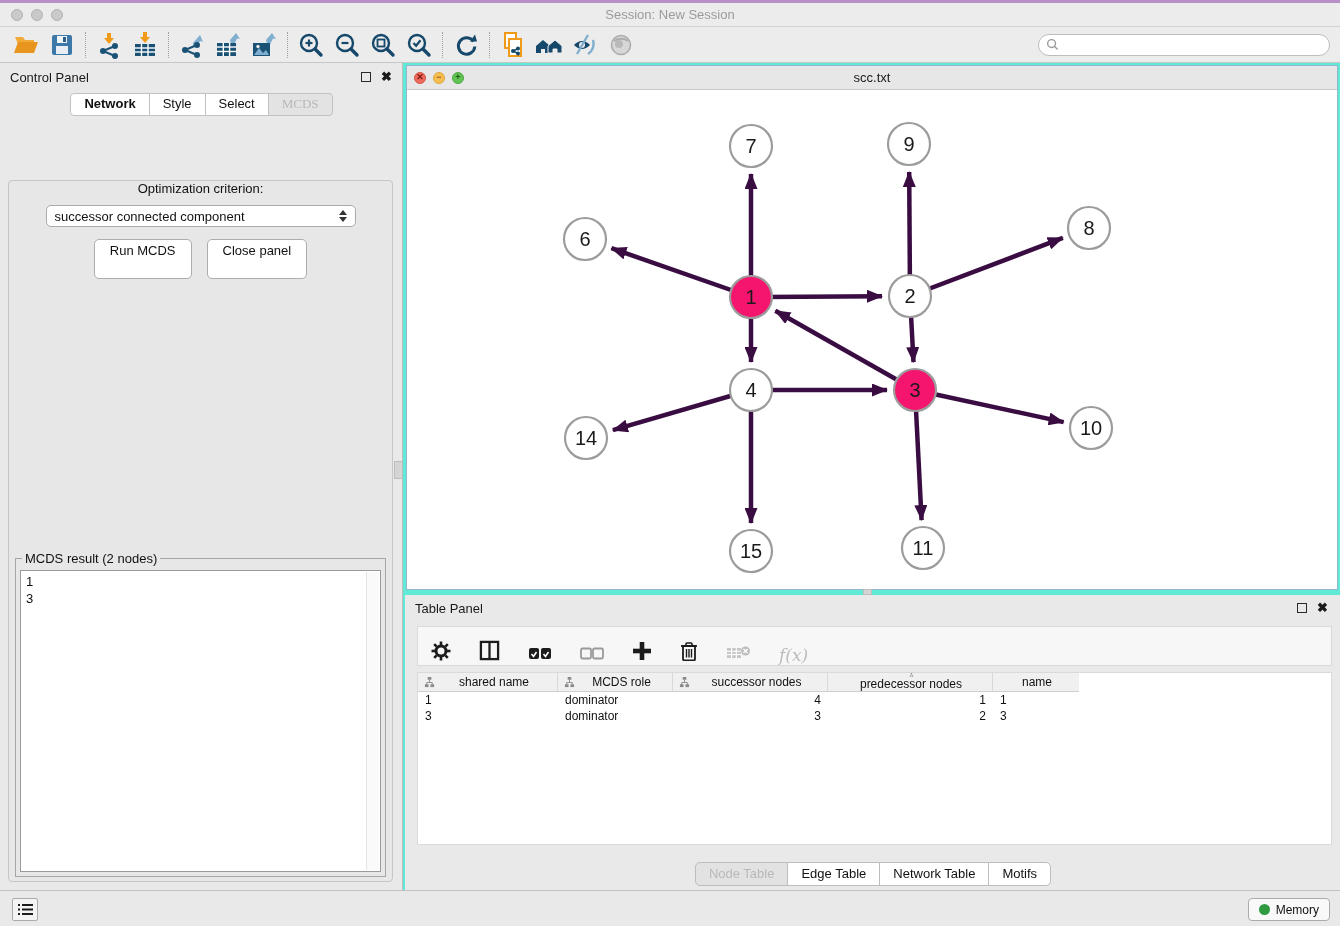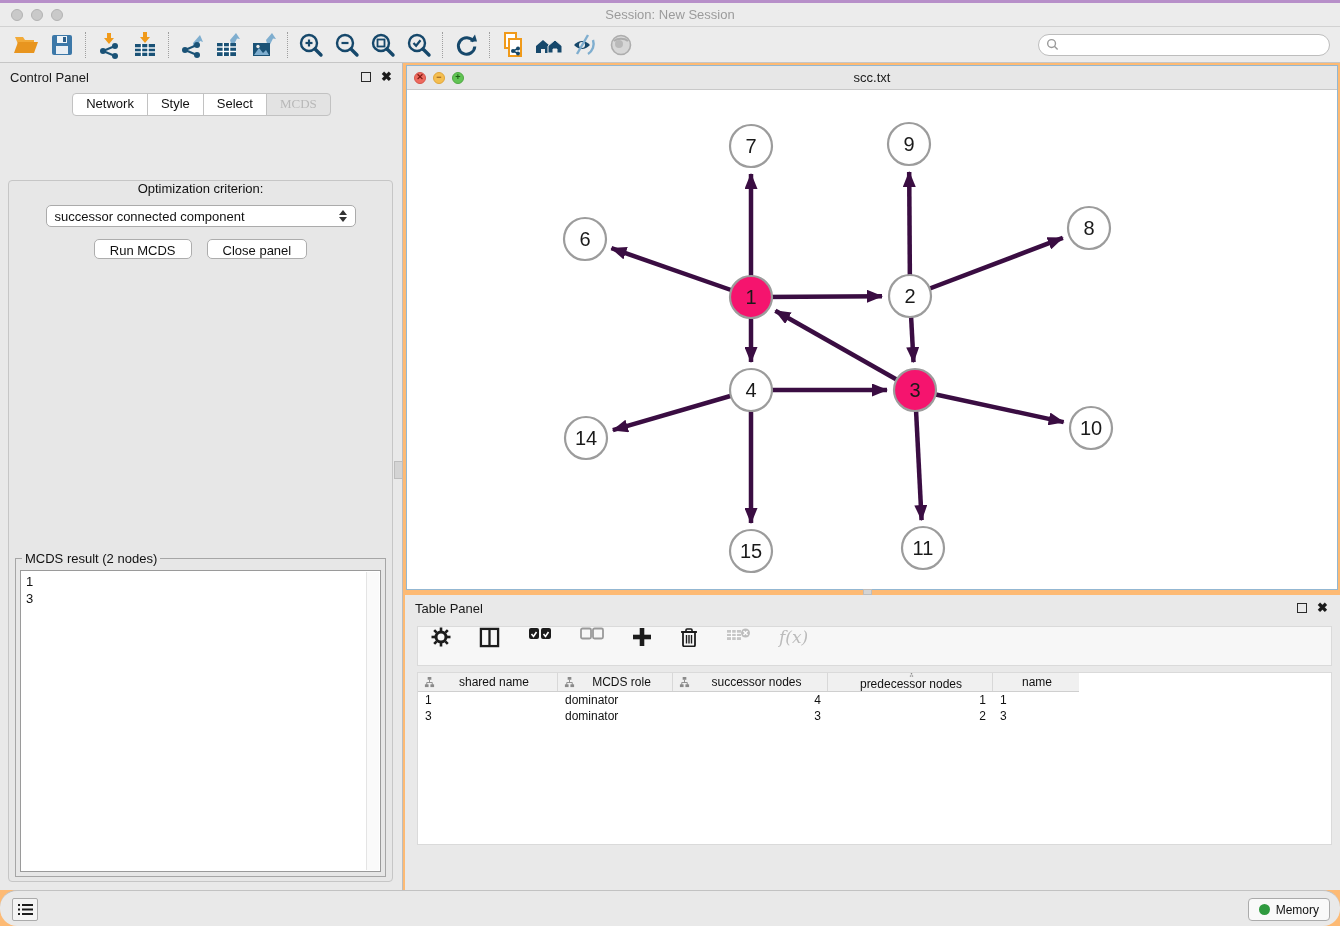--- a/index.html
+++ b/index.html
@@ -1,18 +1,18 @@
 <!DOCTYPE html>
 <html><head>
 <meta charset="utf-8">
 <style>
   * { margin:0; padding:0; box-sizing:border-box; }
   html,body { width:1340px; height:926px; }
   body { font-family:"Liberation Sans", sans-serif; background:#E9E9E9; overflow:hidden; }
-  .app { position:relative; width:1340px; height:926px; background:#fdba74; }
+  .app { position:relative; width:1340px; height:926px; background:#5eead4; }
 
   
   .mac-titlebar { position:absolute; top:0; left:0; right:0; height:27px;
     background:#ECECEC; border-top:3px solid #B78FC9; border-bottom:1px solid #D2D2D2;
     display:flex; align-items:center; }
   .traffic { display:flex; gap:8px; padding-left:11px; }
   .tl { width:12px; height:12px; border-radius:50%; background:#C9C9C9; border:1px solid #B3B3B3; }
   .mac-title { position:absolute; left:0; right:0; text-align:center; font-size:13px; color:#9B9B9B; }
 
   
@@ -28,33 +28,33 @@
   .control-panel { position:absolute; top:63px; left:0; width:403px; bottom:36px; background:#E9E9E9;
     border-right:1px solid #BDBDBD; }
   .cp-header { height:28px; display:flex; align-items:center; padding:0 10px; }
   .cp-title { font-size:13px; color:#1A1A1A; }
   .panel-header-icons { margin-left:auto; display:flex; gap:10px; align-items:center; }
   .float-ico { width:10px; height:10px; border:1.6px solid #2A2A2A; }
   .close-ico { font-size:13px; font-weight:bold; color:#1A1A1A; line-height:10px; }
   .cp-tabs { display:flex; justify-content:center; margin-top:2px; position:relative; z-index:2; }
   .cp-tab { font-size:13px; padding:2px 13px 3px; background:#FFFFFF; border:1px solid #C2C2C2;
     margin-right:-1px; color:#111; }
-  .cp-tab:first-child { border-radius:4px 0 0 4px; }
+  .cp-tab:first-child { border-radius:4px 0 0 4px;font-weight:bold; }
   .cp-tab.active { background:#E3E3E3; color:#B8B8B8; border-radius:0 4px 4px 0;font-family:Liberation Serif, serif; }
   .cp-body { position:absolute; left:8px; right:9px; top:117px; bottom:8px; border:1px solid #C6C6C6;
     border-radius:4px; background:#E7E7E7; }
   .opt-label { text-align:center; font-size:13px; color:#111; }
   .opt-select { margin:9px auto 0; width:310px; height:22px; background:#fff; border:1px solid #ABABAB;
     border-radius:5px; display:flex; align-items:center; padding:0 8px; font-size:13px; color:#111; }
   .stepper { margin-left:auto; display:flex; flex-direction:column; gap:2px; align-items:center; }
   .tri-up { width:0; height:0; border-left:4px solid transparent; border-right:4px solid transparent; border-bottom:5px solid #333; }
   .tri-dn { width:0; height:0; border-left:4px solid transparent; border-right:4px solid transparent; border-top:5px solid #333; }
   .cp-buttons { display:flex; justify-content:center; gap:15px; margin-top:12px; }
   .btn { font-size:13px; color:#111; background:#FFFFFF; border:1px solid #ADADAD; border-radius:5px;
-    padding:3px 15px 0; }
+    padding:3px 15px 20px; }
   .result-fieldset { position:absolute; left:6px; right:6px; top:370px; bottom:4px; border:1px solid #A6A6A6;
     background:#E7E7E7; padding:4px; }
   .result-fieldset legend { font-size:13px; color:#111; padding:0 3px; margin-left:2px; }
   .result-text { position:relative; width:100%; height:100%; background:#fff; border:1px solid #9A9A9A;
     font-size:13px; color:#111; padding:2px 5px; line-height:17px; overflow:hidden; }
   .result-scroll { position:absolute; top:1px; right:1px; bottom:1px; width:13px; background:#FAFAFA;
     border-left:1px solid #E4E4E4; }
 
   
   .net-window { position:absolute; left:406px; top:65px; width:932px; height:525px;
@@ -69,42 +69,42 @@
   .wl.green { background:#61C454; border:1px solid #50A843; color:#1D5E14; }
   .nw-title { position:absolute; left:0; right:0; text-align:center; font-size:13px; color:#1A1A1A; }
   .nw-canvas { position:absolute; left:0; right:0; top:24px; bottom:0; background:#fff; }
   .grip-h { position:absolute; left:863px; top:589px; width:9px; height:6px; background:#D4D4D4; border:1px solid #BDBDBD; }
   .grip-v { position:absolute; left:394px; top:461px; width:9px; height:18px; background:#D4D4D4; border:1px solid #BDBDBD; }
 
   
   .table-panel { position:absolute; left:405px; top:595px; right:0; bottom:36px; background:#E9E9E9; }
   .tp-header { height:26px; display:flex; align-items:center; padding:0 12px 0 10px; }
   .tp-toolbar { position:absolute; left:12px; right:8px; top:31px; height:40px; background:#F7F7F7;
-    border:1px solid #DADADA; display:flex; align-items:flex-start; gap:28px; padding-left:13px; }
+    border:1px solid #DADADA; display:flex; align-items:flex-end; gap:28px; padding-left:13px; }
   .tp-table { position:absolute; left:12px; right:8px; top:77px; bottom:45px; background:#fff;
     border:1px solid #DADADA; overflow:hidden; }
   .thead { display:flex; width:661px; height:19px; background:#F0F0F0; border-bottom:1px solid #CFCFCF; }
   .th { display:flex; align-items:center; font-size:12px; color:#111; border-right:1px solid #D8D8D8;
     padding:0 4px 0 6px; }
   .th .th-label { flex:1; text-align:center; }
   .trow { display:flex; width:661px; height:16px; align-items:center; background:#fff; }
   .td { font-size:12px; color:#111; padding:0 7px; overflow:hidden; white-space:nowrap; }
   .num { text-align:right; }
   .c0 { width:140px; } .c1 { width:115px; } .c2 { width:155px; } .c3 { width:165px;flex-direction:column; } .c4 { width:86px; }
   .tp-tabs { position:absolute; left:0; right:0; bottom:3px; height:27px; display:flex;
     justify-content:center; align-items:center; }
   .tp-tab { font-size:13px; padding:3px 13px 4px; background:#fff; border:1px solid #BDBDBD;
     margin-right:-1px; color:#111; }
   .tp-tab.active { background:#E2E2E2; color:#B9B9B9; border-radius:5px 0 0 5px; }
   .tp-tab:last-child { border-radius:0 5px 5px 0; }
   .fx { font-family:"DejaVu Serif", serif; font-style:italic; font-size:17px; color:#BBBBBB; }
 
   
   .status-bar { position:absolute; left:0; right:0; bottom:0; height:36px; background:#E9E9E9;
-    border-top:1px solid #C2C2C2;border-radius:17px; }
+    border-top:1px solid #C2C2C2; }
   .list-btn { position:absolute; left:12px; top:7px; width:26px; height:23px; background:#F4F4F4;
     border:1px solid #ABABAB; border-radius:2px; display:flex; align-items:center; justify-content:center; }
   .memory-btn { position:absolute; right:10px; top:7px; height:23px; background:#F9F9F9;
     border:1px solid #ABABAB; border-radius:4px; display:flex; align-items:center; gap:6px;
     padding:0 10px; font-size:12px; color:#111; }
   .mem-dot { width:11px; height:11px; border-radius:50%; background:#2F9A3F; }
 </style>
 </head>
 <body>
 
@@ -499,20 +499,26 @@
         <div class="td c4">1</div>
       </div>
       <div class="trow">
         <div class="td c0">3</div>
         <div class="td c1">dominator</div>
         <div class="td c2 num">3</div>
         <div class="td c3 num">2</div>
         <div class="td c4">3</div>
       </div>
     </div>
+    <div class="tp-tabs">
+      <span class="tp-tab active">Node Table</span>
+      <span class="tp-tab">Edge Table</span>
+      <span class="tp-tab">Network Table</span>
+      <span class="tp-tab">Motifs</span>
+    </div>
   </div>
 
   <div class="status-bar">
     <div class="list-btn">
       <svg width="15" height="13" viewBox="0 0 15 13">
         <g fill="#1C1C1C">
           <rect x="0" y="1" width="2" height="2"></rect>
             <rect x="4" y="1" width="11" height="2"></rect>
           <rect x="0" y="5.5" width="2" height="2"></rect>
             <rect x="4" y="5.5" width="11" height="2"></rect>

